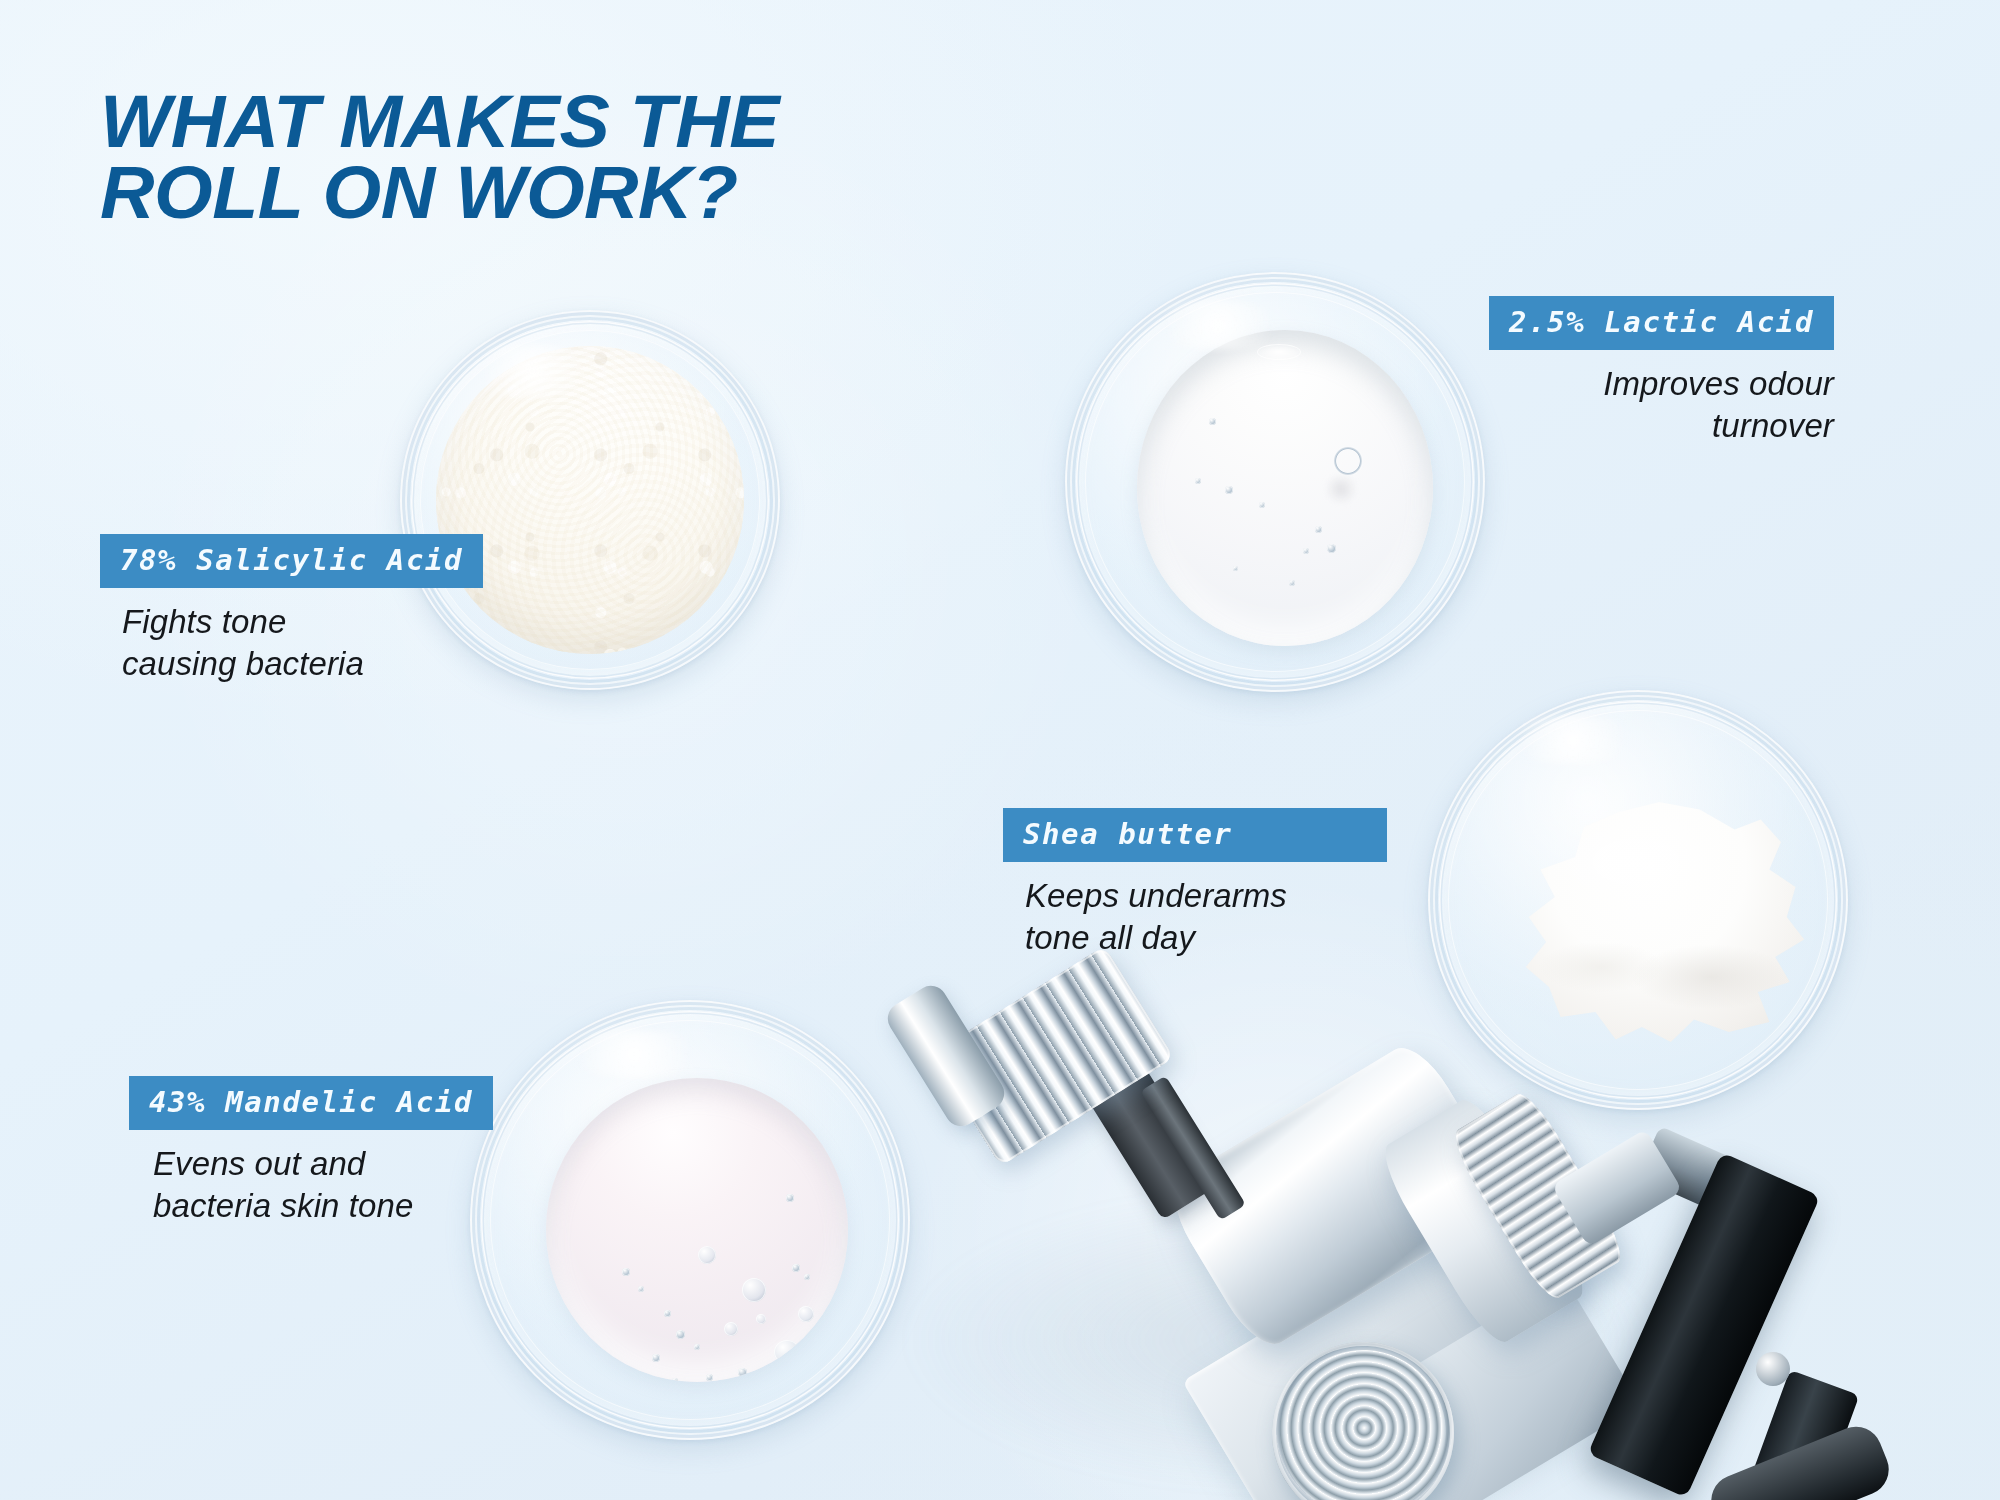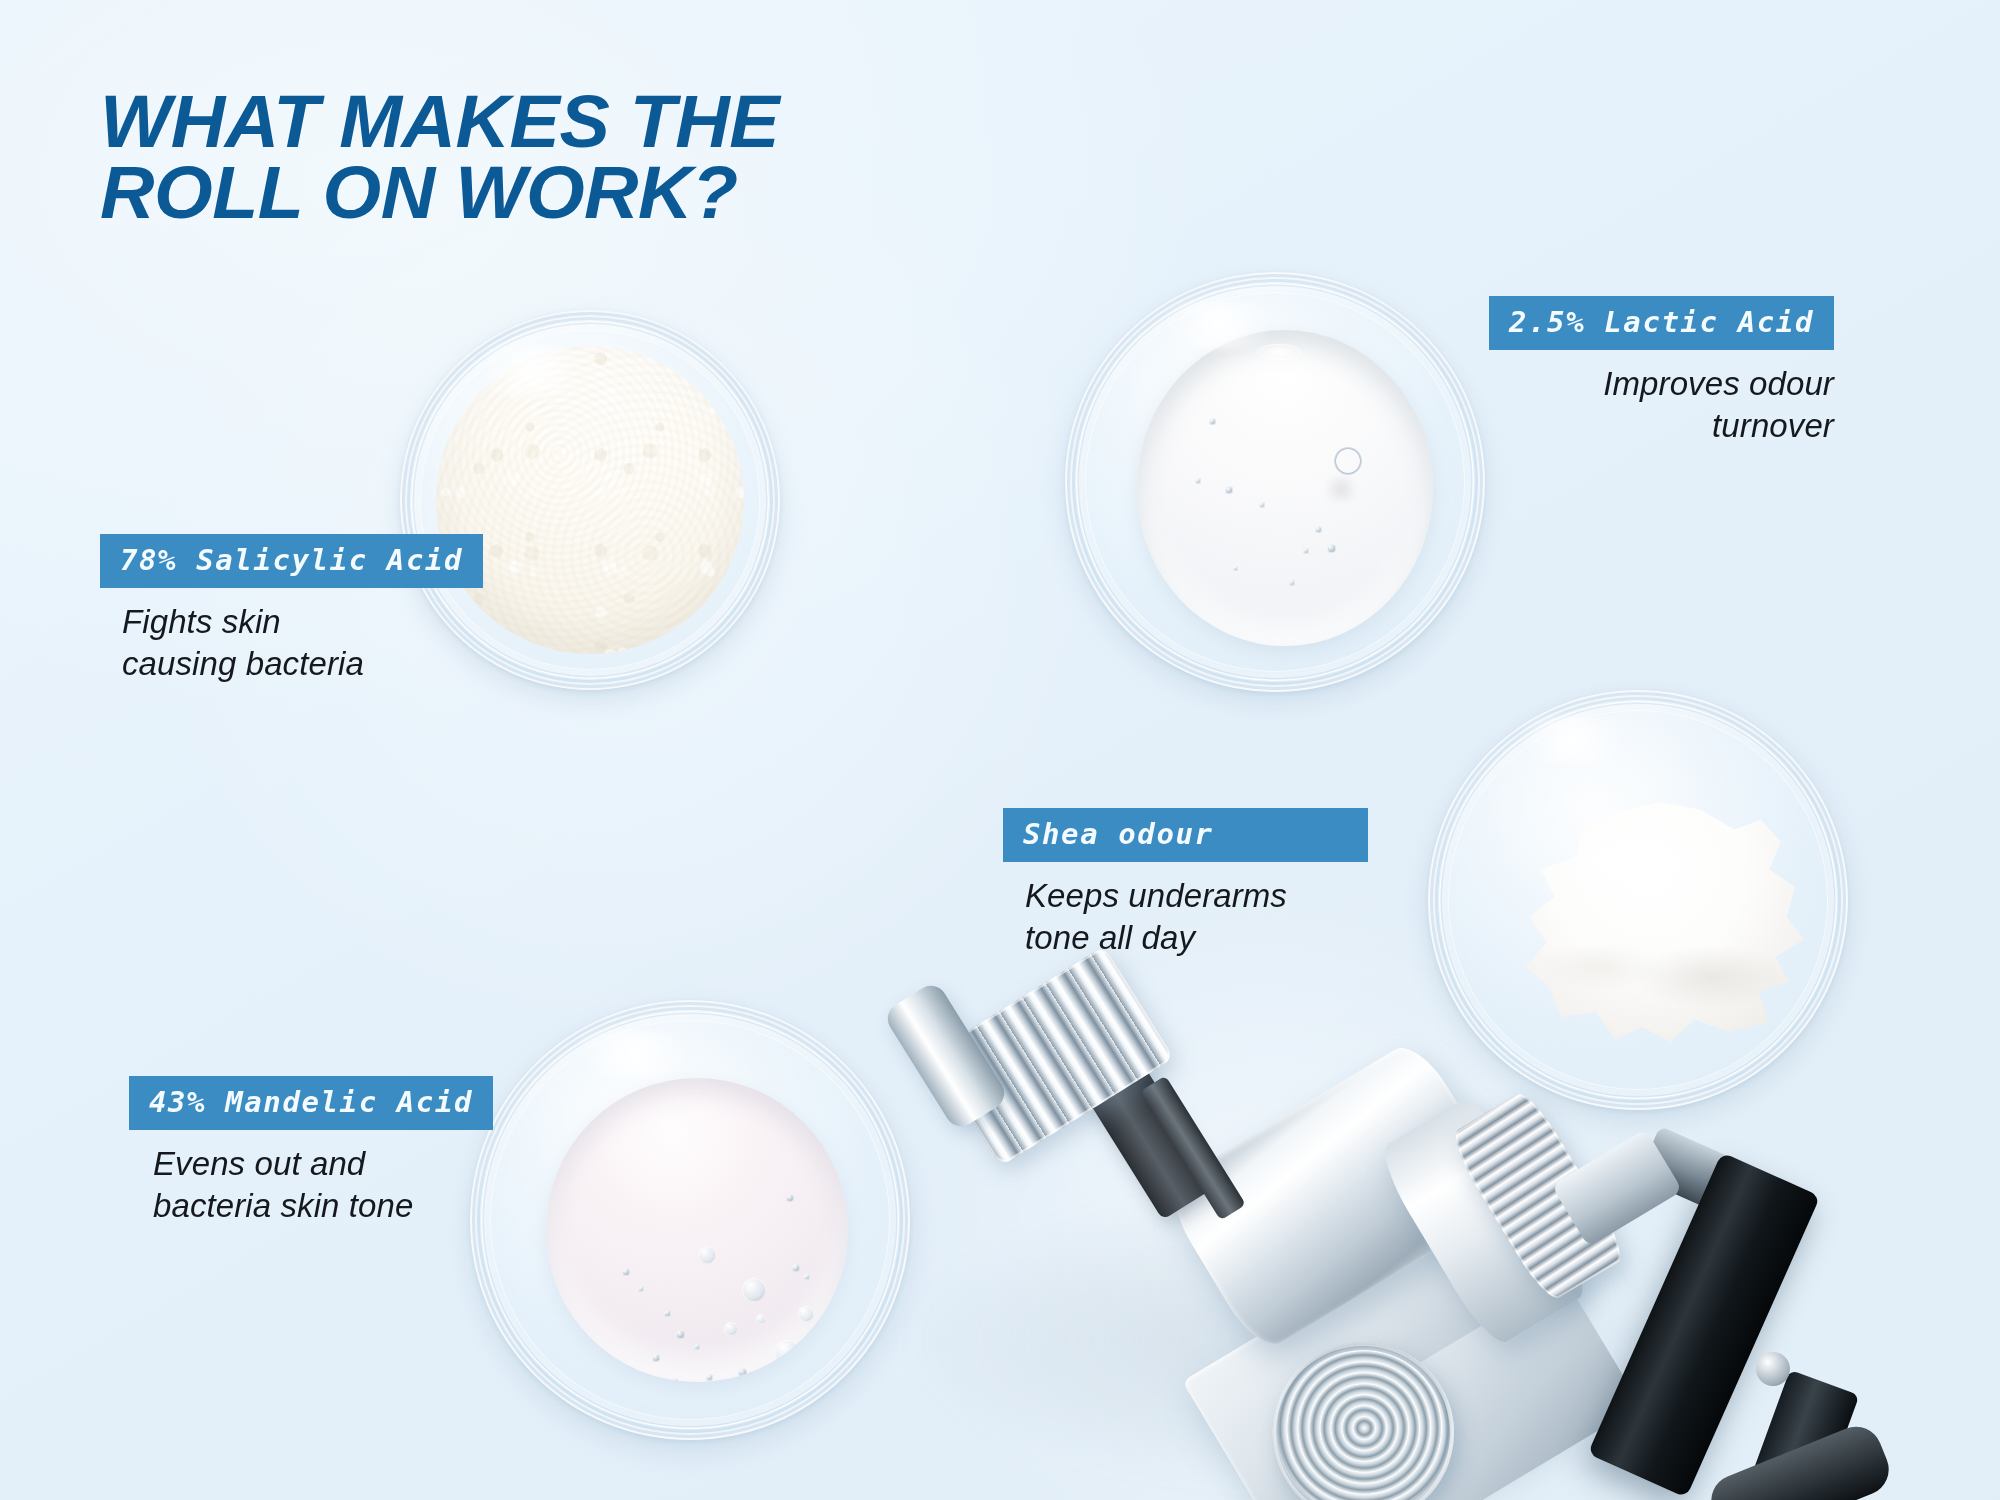--- a/index.html
+++ b/index.html
@@ -444,32 +444,32 @@
     <div class="mpart m-collar2"></div>
     <div class="mpart m-eyepiece"></div>
     <div class="mpart m-eyecap"></div>
   </div>
 
   <div class="title">WHAT MAKES THE
 ROLL ON WORK?</div>
 
   <div class="label-block" style="left:100px; top:534px;">
     <div class="badge">78% Salicylic Acid</div>
-    <div class="desc">Fights skin
+    <div class="desc">Fights tone
 causing bacteria</div>
   </div>
 
   <div class="label-block" style="left:1489px; top:296px;text-align:right;">
     <div class="badge">2.5% Lactic Acid</div>
     <div class="desc">Improves odour
 turnover</div>
   </div>
 
   <div class="label-block" style="left:1003px; top:808px;">
-    <div class="badge" style="padding-right:154px;">Shea odour</div>
+    <div class="badge" style="padding-right:154px;">Shea butter</div>
     <div class="desc">Keeps underarms
 tone all day</div>
   </div>
 
   <div class="label-block" style="left:129px; top:1076px;">
     <div class="badge">43% Mandelic Acid</div>
     <div class="desc tight">Evens out and
 bacteria skin tone</div>
   </div>
 

